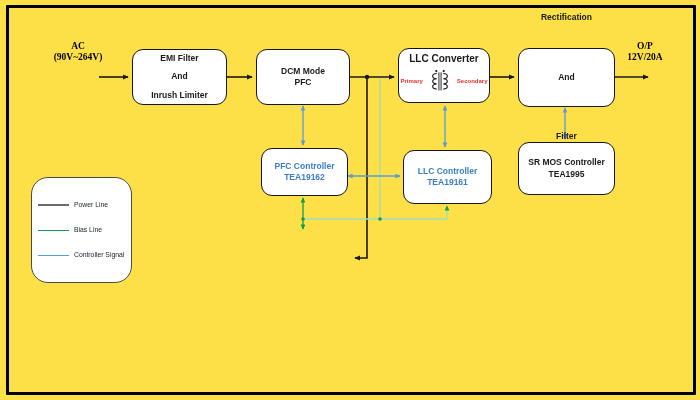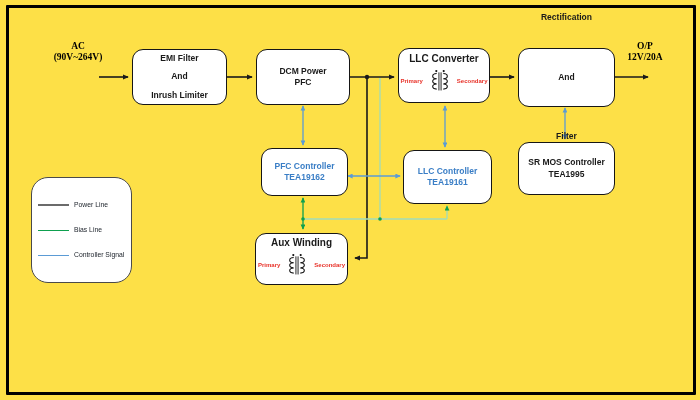--- a/index.html
+++ b/index.html
@@ -106,21 +106,21 @@
     <div>12V/20A</div>
   </div>
 
   <div class="block" style="left:132px;top:49px;width:93px;height:54px;gap:7px;">
     <div class="bl">EMI Filter</div>
     <div class="bl">And</div>
     <div class="bl">Inrush Limiter</div>
   </div>
 
   <div class="block" style="left:256px;top:49px;width:92px;height:54px;">
-    <div class="bl">DCM Power</div>
+    <div class="bl">DCM Mode</div>
     <div class="bl">PFC</div>
   </div>
 
   <div class="block" style="left:398px;top:48px;width:92px;height:55px;justify-content:flex-start;padding-top:5px;box-sizing:border-box;">
     <div class="title">LLC Converter</div>
     <div class="xfmr-row">
       <span class="wlabel">Primary</span>
       <svg width="28" height="28" viewBox="0 0 34 30">
         <circle cx="12.5" cy="3" r="1.3" fill="#111"></circle>
         <circle cx="21.5" cy="3" r="1.3" fill="#111"></circle>
@@ -147,35 +147,20 @@
   <div class="block blue-text" style="left:403px;top:150px;width:87px;height:52px;">
     <div class="bl">LLC Controller</div>
     <div class="bl">TEA19161</div>
   </div>
 
   <div class="block" style="left:518px;top:142px;width:95px;height:51px;">
     <div class="bl">SR MOS Controller</div>
     <div class="bl">TEA1995</div>
   </div>
 
-  <div class="block" style="left:255px;top:233px;width:93px;height:52px;justify-content:flex-start;padding-top:4px;box-sizing:border-box;">
-    <div class="title">Aux Winding</div>
-    <div class="xfmr-row">
-      <span class="wlabel">Primary</span>
-      <svg width="28" height="28" viewBox="0 0 34 30">
-        <circle cx="12.5" cy="3" r="1.3" fill="#111"></circle>
-        <circle cx="21.5" cy="3" r="1.3" fill="#111"></circle>
-        <path d="M13,6 c-6.5,0.3 -6.5,6 0,6.3 c-6.5,0.3 -6.5,6 0,6.3 c-6.5,0.3 -6.5,6 0,6.3" fill="none" stroke="#111" stroke-width="1.3"></path>
-        <path d="M21,6 c6.5,0.3 6.5,6 0,6.3 c6.5,0.3 6.5,6 0,6.3 c6.5,0.3 6.5,6 0,6.3" fill="none" stroke="#111" stroke-width="1.3"></path>
-        <line x1="15.7" y1="4.5" x2="15.7" y2="26.5" stroke="#111" stroke-width="1.1"></line>
-        <line x1="18.3" y1="4.5" x2="18.3" y2="26.5" stroke="#111" stroke-width="1.1"></line>
-      </svg>
-      <span class="wlabel">Secondary</span>
-    </div>
-  </div>
 
   <div class="legend">
     <div class="legend-row">
       <span class="legend-swatch sw-power"></span>
       <span class="legend-label">Power Line</span>
     </div>
     <div class="legend-row">
       <span class="legend-swatch sw-bias"></span>
       <span class="legend-label">Bias Line</span>
     </div>

